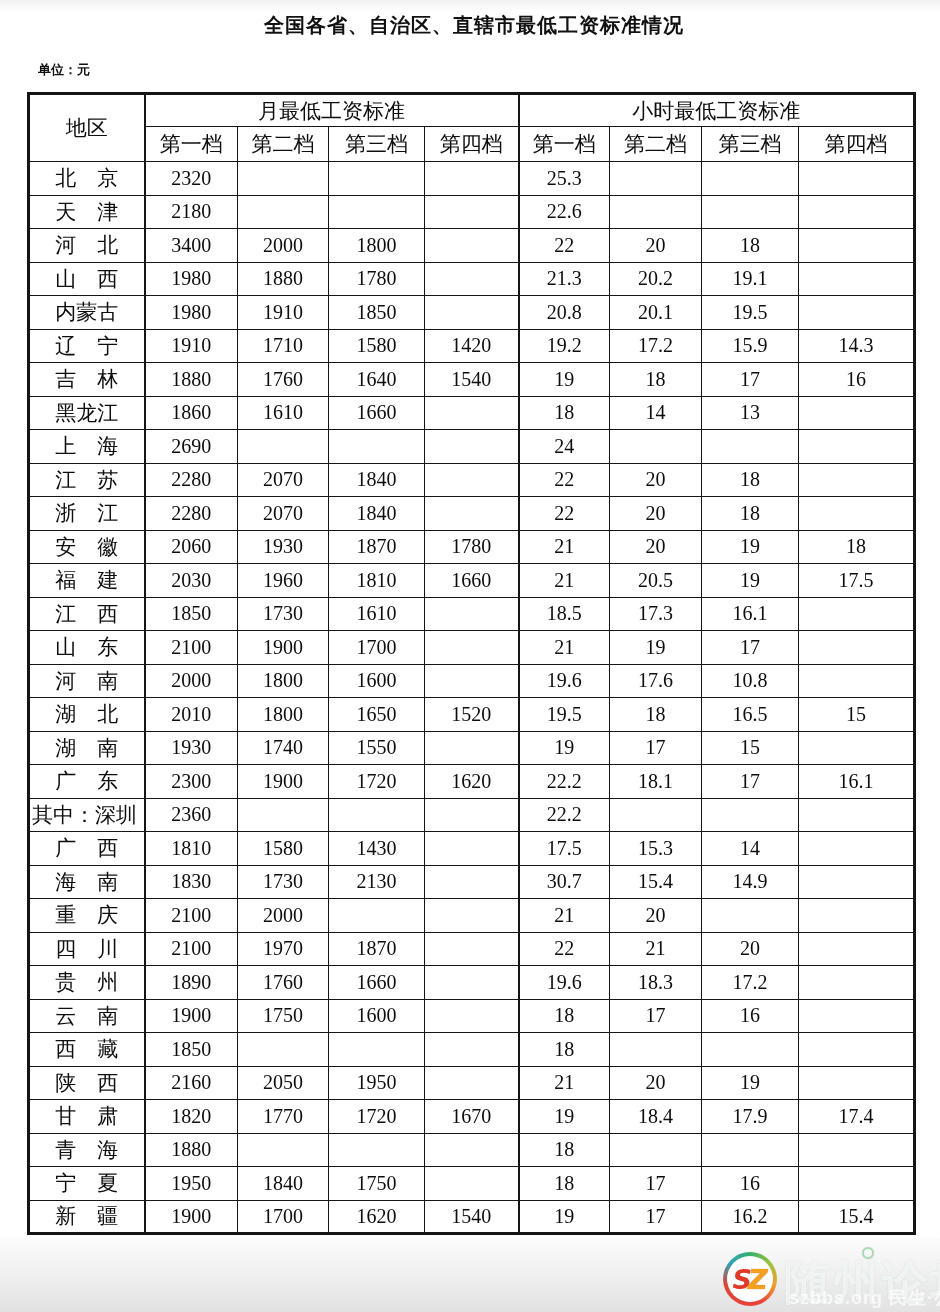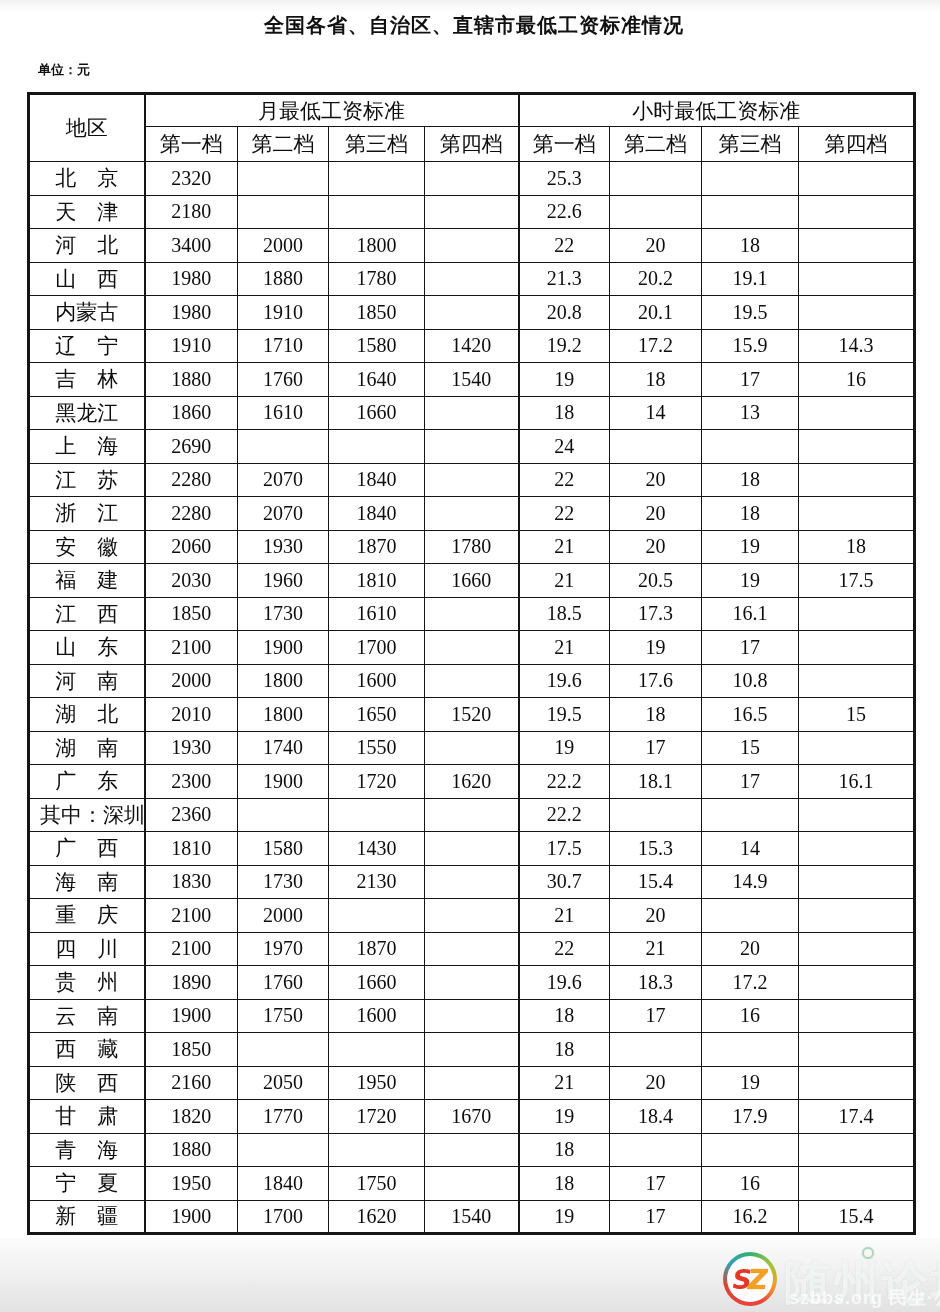--- a/index.html
+++ b/index.html
@@ -37,21 +37,21 @@
   .wage thead th {
     font-weight:normal; font-size:21px;
     font-family:"Liberation Serif", serif;
   }
   .wage tbody tr { height:33.5px; }
   .wage tbody td {
     font-size:20px;
     font-family:"Liberation Serif", serif;
   }
   .wage td.region { font-size:21px; }
-  .wage td.sub-row { text-align:left; padding-left:10px;margin-left:40px; }
+  .wage td.sub-row { text-align:left; padding-left:2px;margin-left:40px; }
   .col-m1 { border-left:2.5px solid #151515 !important; }
   .col-h1 { border-left:2.5px solid #151515 !important; }
   th.region-h { border-right:2.5px solid #151515 !important; }
 
   .footer {
     position:absolute; left:0; top:1238px; width:940px; height:74px;
     background:linear-gradient(180deg,#fcfcfc 0%,#eeeeee 55%,#e2e2e2 100%);
   }
   .note {
     position:absolute; left:133px; top:30px;

